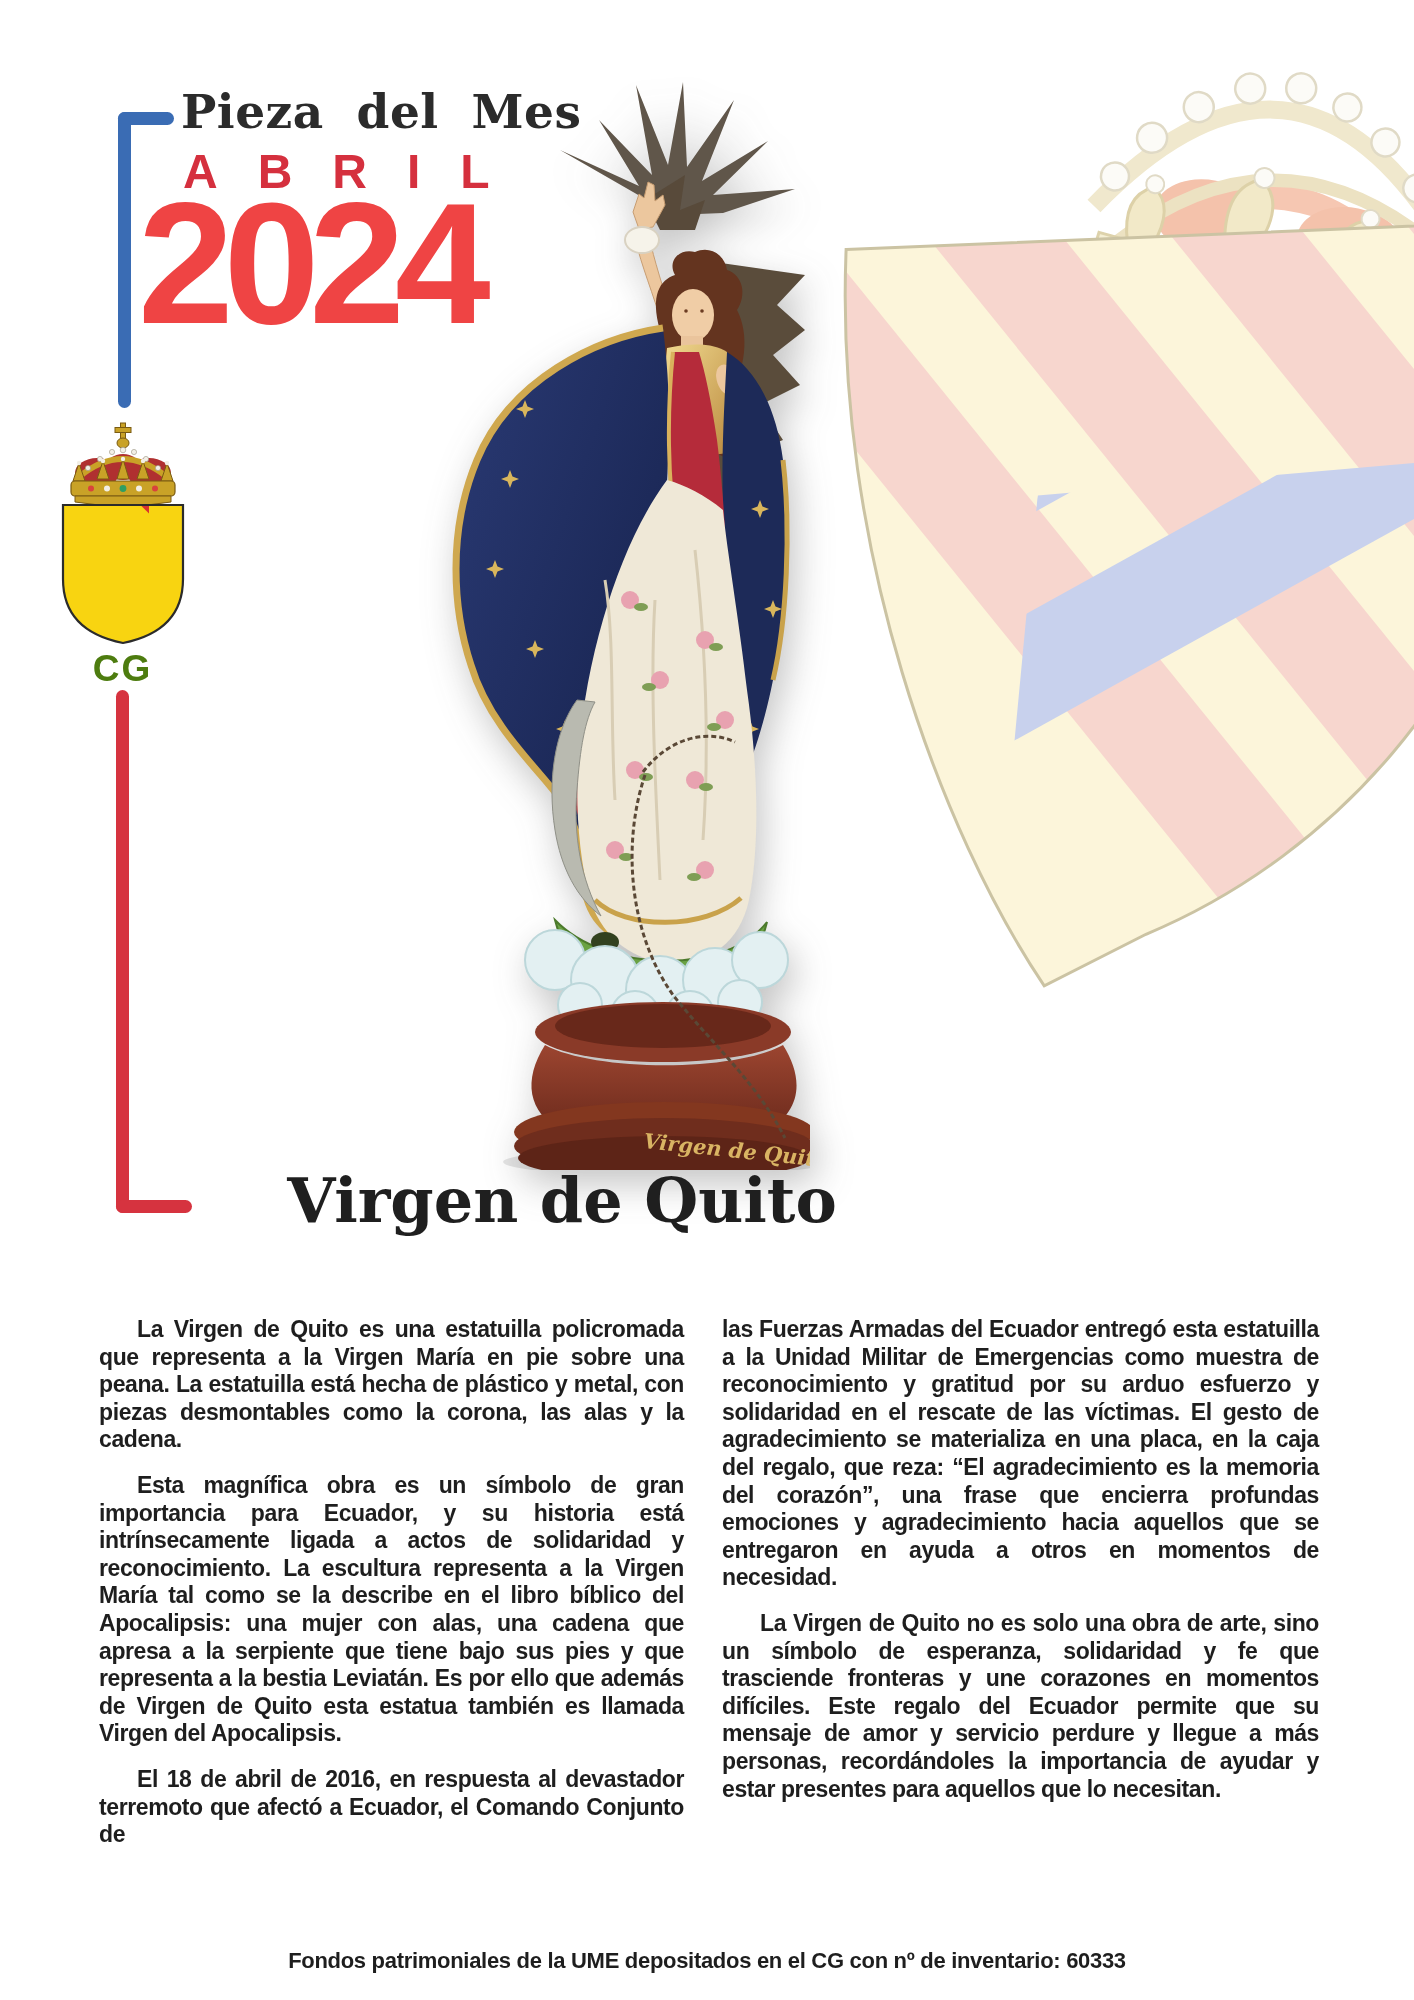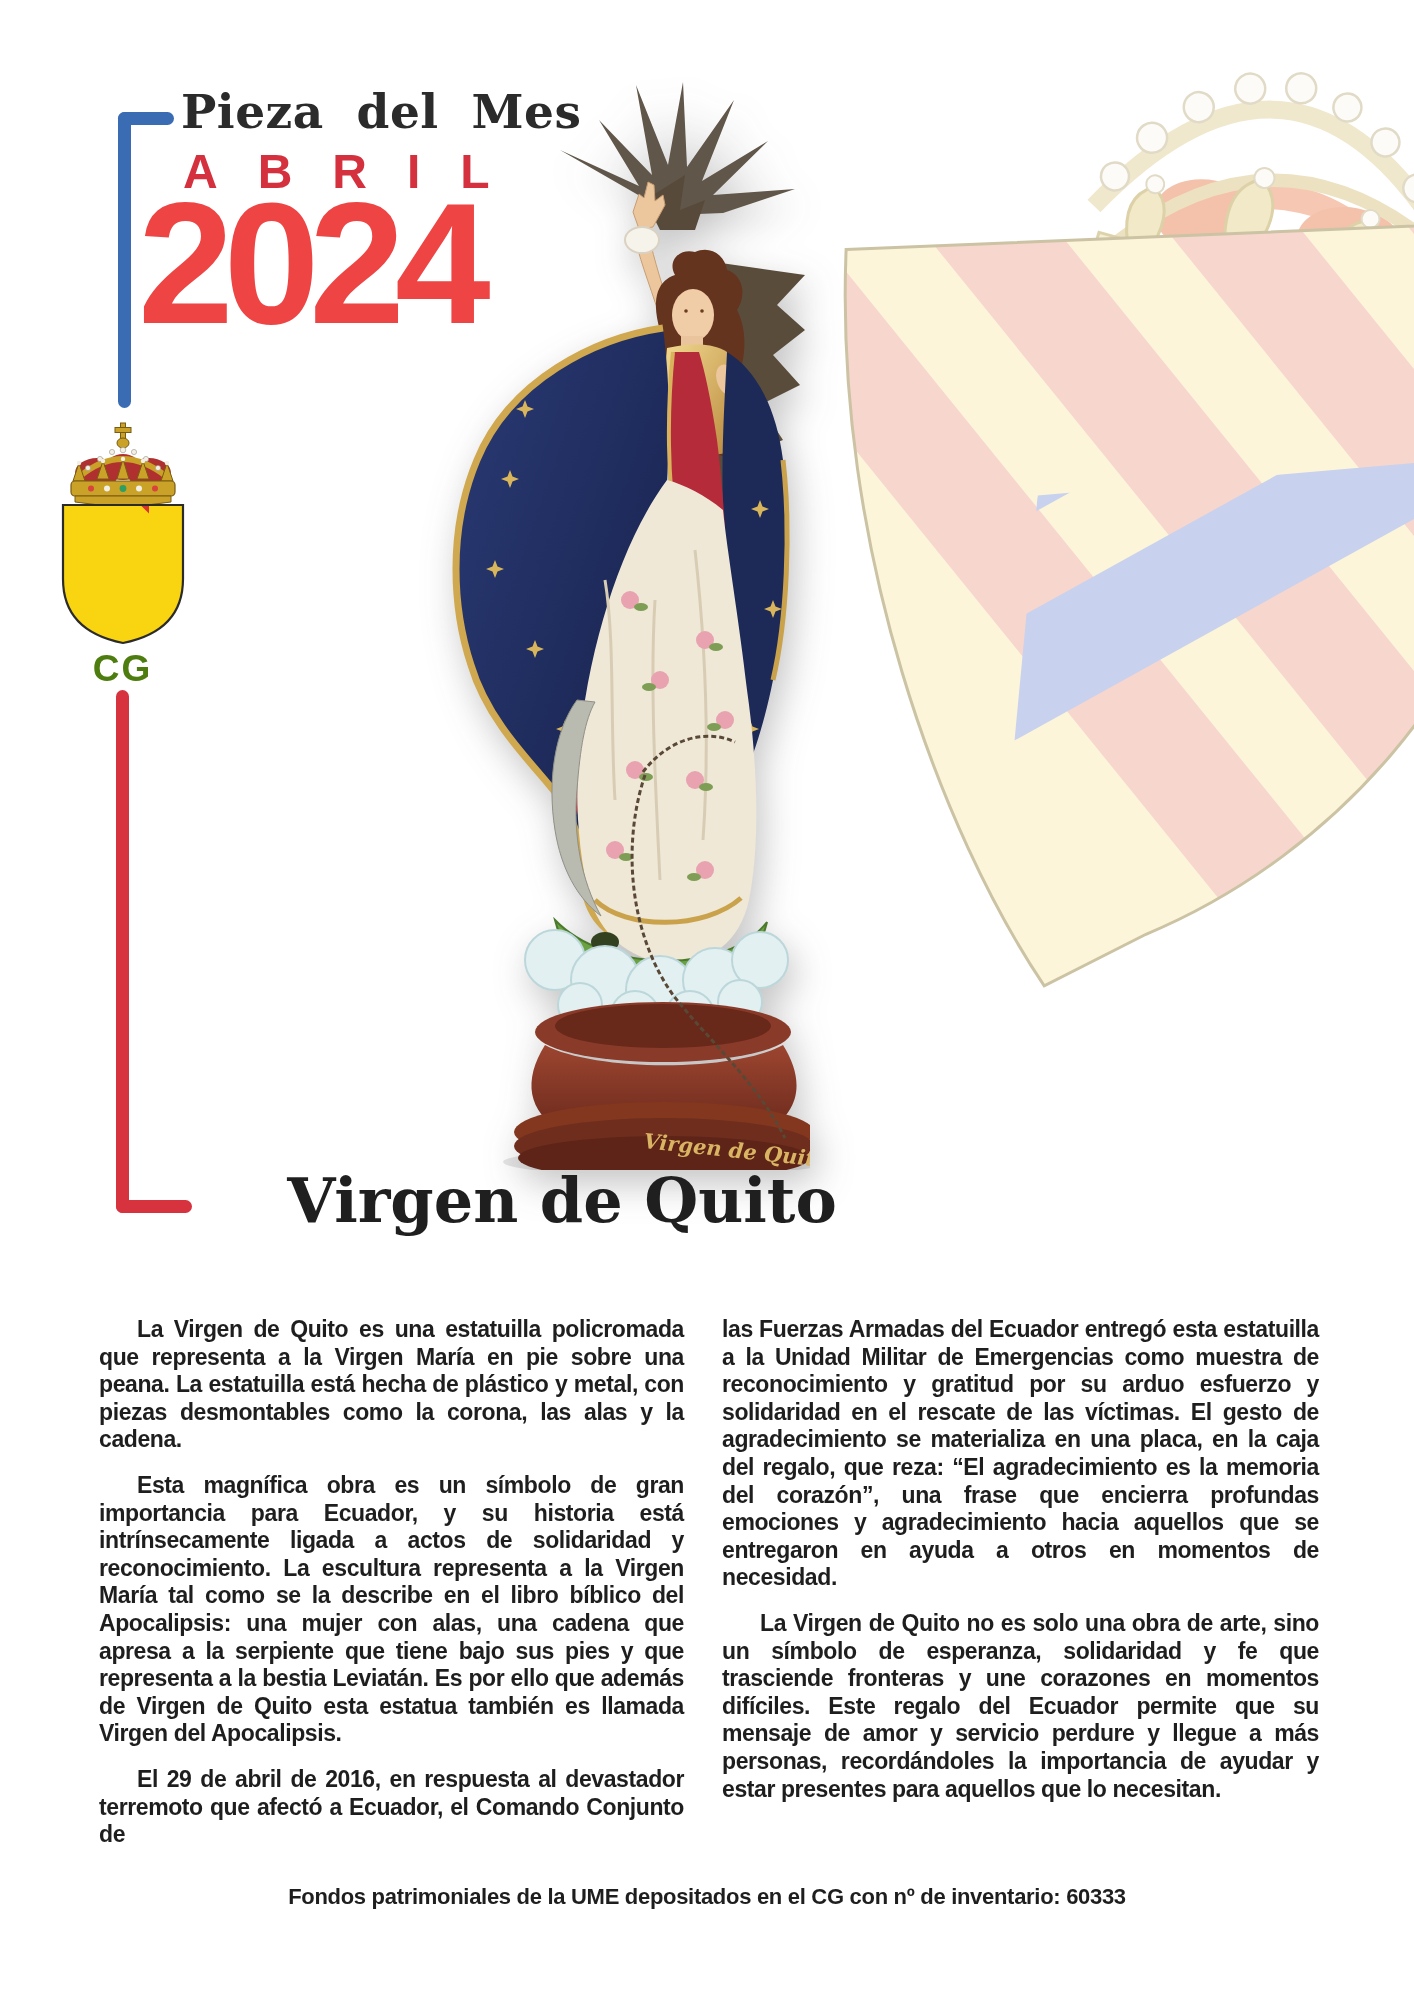--- a/index.html
+++ b/index.html
@@ -48,21 +48,21 @@
   
   .col{position:absolute;top:1316px;z-index:3;
        font-size:23px;line-height:27.6px;font-weight:700;letter-spacing:-.4px;
        color:#1e1e1e;text-align:justify;}
   #col-left{left:99px;width:585px;}
   #col-right{left:722px;width:597px;}
   .col p{margin:0 0 18px 0;}
   .col p.indent{text-indent:38px;}
   
   #footer{
-    position:absolute;left:0;top:1884px;width:1414px;text-align:center;z-index:3;
+    position:absolute;left:0;top:1948px;width:1414px;text-align:center;z-index:3;
     font-size:22px;font-weight:700;color:#1e1e1e;letter-spacing:-.3px;
   }
 </style>
 </head>
 <body>
 
 <div id="page">
 
   <div class="bar" id="bracket-top-h"></div>
   <div class="bar" id="bracket-top-v"></div>
@@ -333,21 +333,21 @@
       <path d="M240,695 C218,760 222,850 268,915 C305,962 350,1000 380,1058"></path>
       <path d="M238,692 C262,660 300,648 330,662"></path>
     </g>
   </svg>
 
   <div id="artifact-title">Virgen de Quito</div>
 
   <div class="col" id="col-left">
     <p class="indent">La Virgen de Quito es una estatuilla policromada que representa a la Virgen María en pie sobre una peana. La estatuilla está hecha de plástico y metal, con piezas desmontables como la corona, las alas y la cadena.</p>
     <p class="indent">Esta magnífica obra es un símbolo de gran importancia para Ecuador, y su historia está intrínsecamente ligada a actos de solidaridad y reconocimiento. La escultura representa a la Virgen María tal como se la describe en el libro bíblico del Apocalipsis: una mujer con alas, una cadena que apresa a la serpiente que tiene bajo sus pies y que representa a la bestia Leviatán. Es por ello que además de Virgen de Quito esta estatua también es llamada Virgen del Apocalipsis.</p>
-    <p class="indent">El 29 de abril de 2016, en respuesta al devastador terremoto que afectó a Ecuador, el Comando Conjunto de</p>
+    <p class="indent">El 18 de abril de 2016, en respuesta al devastador terremoto que afectó a Ecuador, el Comando Conjunto de</p>
   </div>
   <div class="col" id="col-right">
     <p>las Fuerzas Armadas del Ecuador entregó esta estatuilla a la Unidad Militar de Emergencias como muestra de reconocimiento y gratitud por su arduo esfuerzo y solidaridad en el rescate de las víctimas. El gesto de agradecimiento se materializa en una placa, en la caja del regalo, que reza: “El agradecimiento es la memoria del corazón”, una frase que encierra profundas emociones y agradecimiento hacia aquellos que se entregaron en ayuda a otros en momentos de necesidad.</p>
     <p class="indent">La Virgen de Quito no es solo una obra de arte, sino un símbolo de esperanza, solidaridad y fe que trasciende fronteras y une corazones en momentos difíciles. Este regalo del Ecuador permite que su mensaje de amor y servicio perdure y llegue a más personas, recordándoles la importancia de ayudar y estar presentes para aquellos que lo necesitan.</p>
   </div>
 
   <div id="footer">Fondos patrimoniales de la UME depositados en el CG con nº de inventario: 60333</div>
 
 </div>
 

